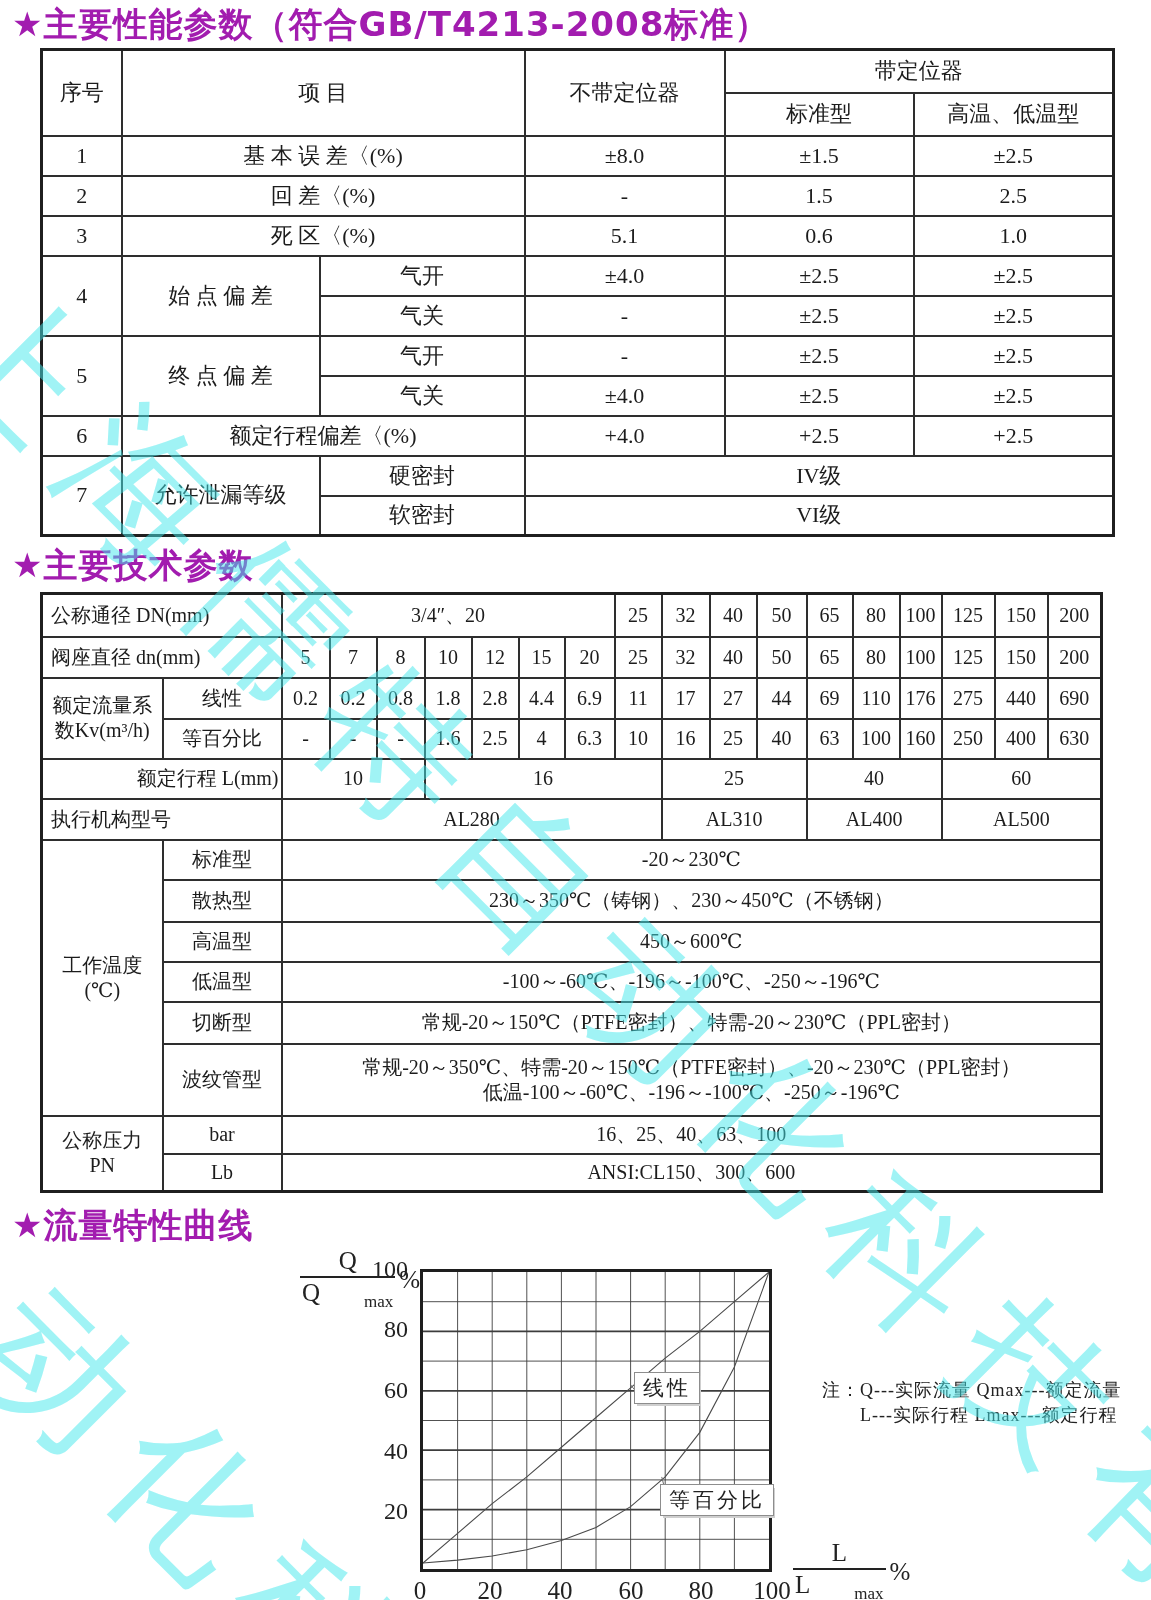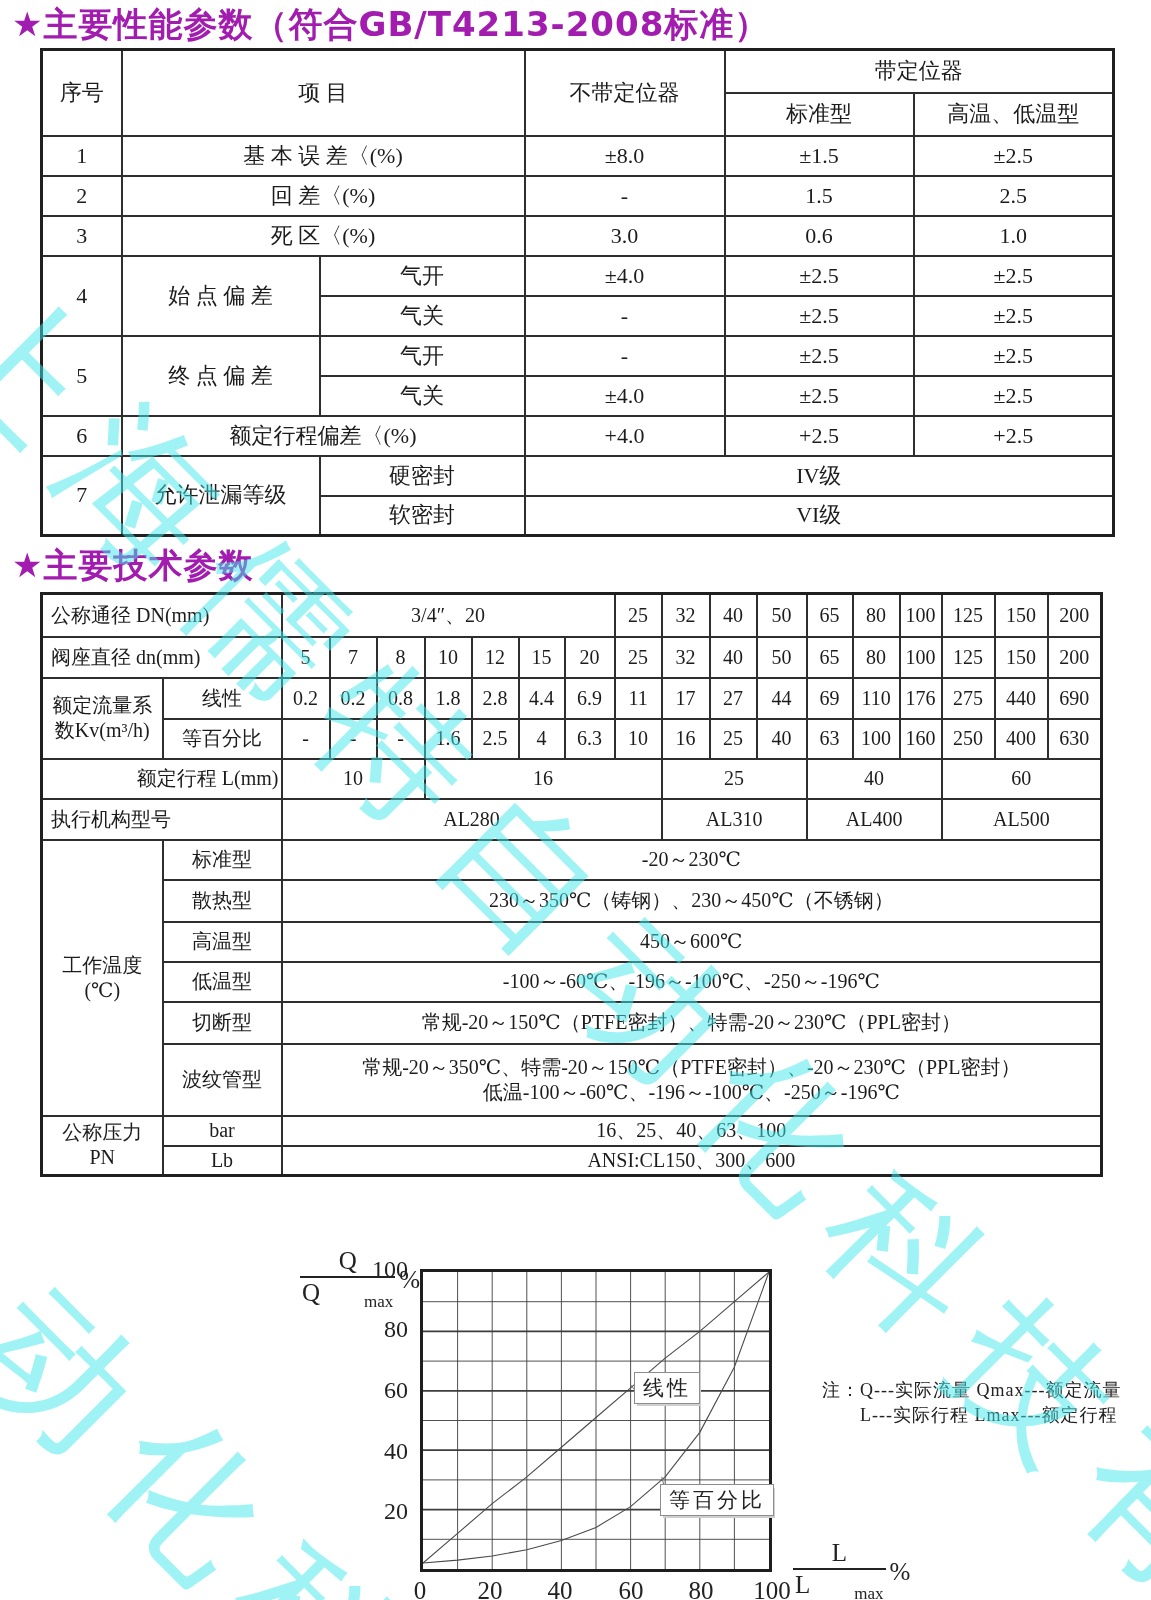--- a/index.html
+++ b/index.html
@@ -17,21 +17,21 @@
   
   table{border-collapse:collapse;table-layout:fixed;position:absolute;background:transparent;}
   td{border:2px solid #2e2e2e;text-align:center;vertical-align:middle;
      padding:0 2px;overflow:hidden;white-space:nowrap;}
   .t1{left:40px;top:48px;width:1072px;border:3px solid #1f1f1f;font-size:22px;}
   .t1 tr{height:40px;}
   .t1 tr.hh{height:43px;}
   .t2{left:40px;top:592px;width:1060px;border:3px solid #1f1f1f;font-size:20px;}
   .t2 tr{height:40px;}
   .t2 tr.h43{height:43px;} .t2 tr.h41{height:41px;} .t2 tr.h42{height:42px;}
-  .t2 tr.h76{height:72px;} .t2 tr.h38{height:30px;}
+  .t2 tr.h76{height:72px;} .t2 tr.h38{height:38px;}
   .two-line{line-height:1.25;}
   
   .plot{position:absolute;left:420px;top:1269px;width:352px;height:303px;
         border:3px solid #1e1e1e;box-sizing:border-box;background:#fff;}
   .plot svg{display:block;width:100%;height:100%;}
   .ytick{position:absolute;left:330px;width:78px;text-align:right;font-size:24px;color:#222;}
   .xtick{position:absolute;width:70px;text-align:center;top:1577px;font-size:25px;color:#222;}
   .frac-wrap{position:absolute;display:flex;align-items:center;color:#222;}
   .frac{display:inline-block;text-align:center;line-height:1.05;}
   .frac .num{display:block;border-bottom:2px solid #222;padding:0 10px 2px 10px;font-size:25px;}
@@ -93,21 +93,21 @@
     <tr>
       <td>2</td>
       <td colspan="2">回        差〈(%)</td>
       <td>-</td>
       <td>1.5</td>
       <td>2.5</td>
     </tr>
     <tr>
       <td>3</td>
       <td colspan="2">死        区〈(%)</td>
-      <td>3.0</td>
+      <td>5.1</td>
       <td>0.6</td>
       <td>1.0</td>
     </tr>
     <tr>
       <td rowspan="2">4</td>
       <td rowspan="2">始 点 偏 差</td>
       <td>气开</td>
       <td>±4.0</td>
       <td>±2.5</td>
       <td>±2.5</td>
@@ -310,20 +310,21 @@
       <td>bar</td>
       <td colspan="17">16、25、40、63、100</td>
     </tr>
     <tr class="h38">
       <td>Lb</td>
       <td colspan="17">ANSI:CL150、300、600</td>
     </tr>
   </tbody>
     </table>
 
+  <div class="sec-title" style="top:1203px;">★流量特性曲线</div>
 
   <div class="frac-wrap" style="left:300px;top:1248px;">
     <span class="frac">
       <span class="num">Q</span>
       <span class="den"><span>Q</span><sub>max</sub></span>
     </span>
     <span class="pct">%</span>
   </div>
 
   <div class="ytick" style="top:1256px;">100</div>

